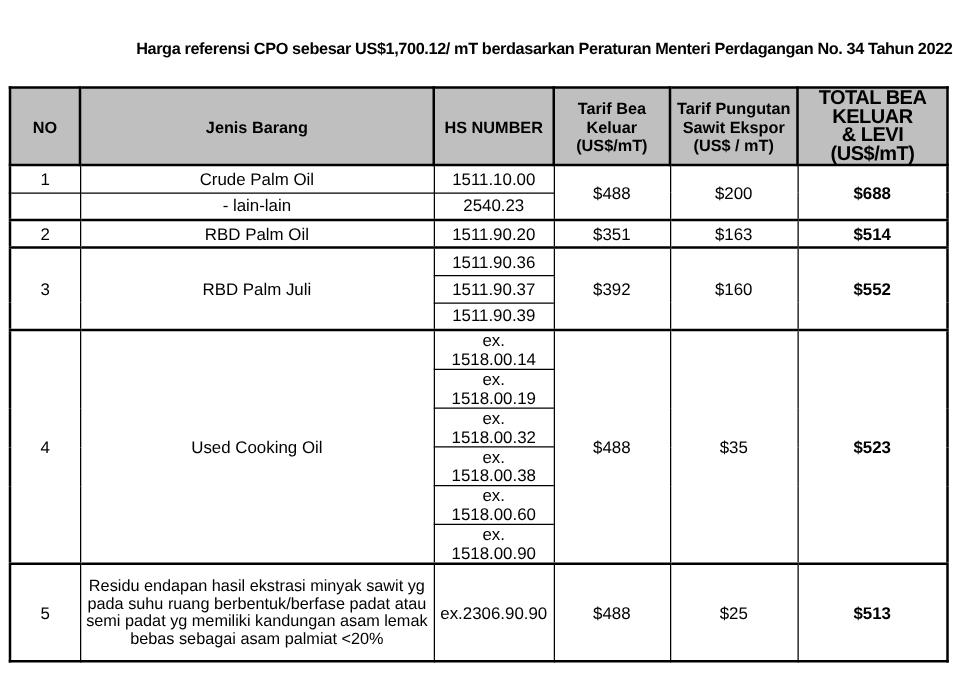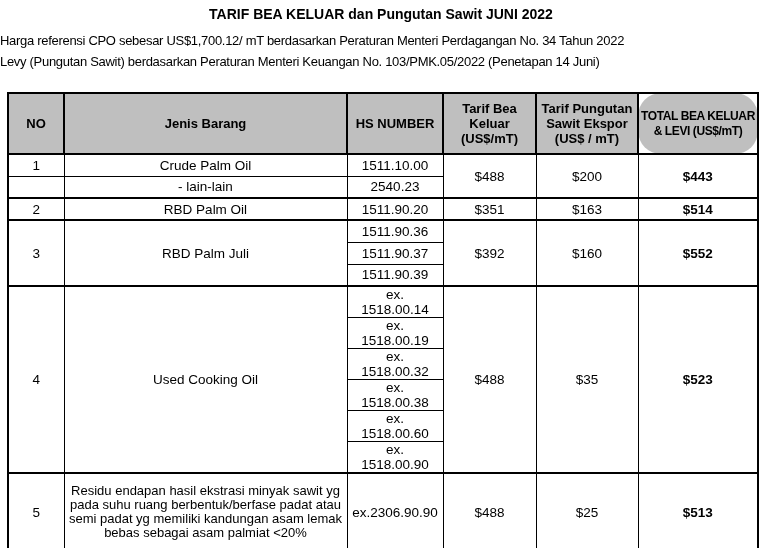--- a/index.html
+++ b/index.html
@@ -11,23 +11,23 @@
     overflow: hidden;
   }
   .title-block {
     margin-top: 6px;
     text-align: center;
     font-weight: bold;
     font-size: 14px;
     line-height: 17px;
   }
   .notes-block {
-    margin-top: 7px;
-    text-align: left;
-    font-weight: normal;
+    margin-top: 28px;
+    text-align: right;
+    font-weight: bold;
     font-size: 13px;
     line-height: 21px;
     letter-spacing: -0.3px;
   }
   .notes-block div { white-space: nowrap; }
   table.tariff {
     border-collapse: collapse;
     table-layout: fixed;
     width: 750px;
     margin: 20px 0 0 7px;
@@ -37,42 +37,40 @@
   th {
     border-width: 2px;
     background: var(--header-bg, #bfbfbf);
     font-weight: bold;
     font-size: 13px;
     line-height: 15px;
     text-align: center;
     white-space: pre-line;
     padding: 0 2px;
   }
-  th.th-total { font-size: 12px; letter-spacing: -0.4px; border-radius: 23px; }
+  th.th-total { font-size: 16px; letter-spacing: -0.4px; }
   thead tr { height: 61px; }
   tbody tr { height: 22px; }
   tbody tr.tall { height: 78px; }
   td { font-size: 13.5px; line-height: 15px; padding: 0 4px; }
   td.c { text-align: center; padding: 0 2px; }
   td.l { text-align: center; }
   td.hs { padding: 0 3px; }
   td.total { font-weight: bold; }
   td.desc { font-size: 13px; line-height: 14px; padding: 2px 4px; }
   tr.gs td { border-top-width: 2px; }
 </style>
 </head>
 <body>
 
 <div class="title-block">
-  <div>TARIF BEA KELUAR dan Pungutan Sawit JUNI 2022</div>
 </div>
 
 <div class="notes-block">
   <div>Harga referensi CPO sebesar US$1,700.12/ mT  berdasarkan Peraturan Menteri Perdagangan No. 34 Tahun 2022</div>
-  <div>Levy (Pungutan Sawit) berdasarkan Peraturan Menteri Keuangan No. 103/PMK.05/2022 (Penetapan 14 Juni)</div>
 </div>
 
 <table class="tariff">
   <colgroup>
     <col style="width:56px">
       <col style="width:283px">
       <col style="width:96px">
     <col style="width:93px">
       <col style="width:102px">
       <col style="width:120px">
@@ -93,21 +91,21 @@
     </tr>
   </thead>
   <tbody>
 
     <tr class="gs">
       <td class="c">1</td>
       <td class="l">Crude Palm Oil</td>
       <td class="l hs">1511.10.00</td>
       <td class="c" rowspan="2">$488</td>
       <td class="c" rowspan="2">$200</td>
-      <td class="c total" rowspan="2">$443</td>
+      <td class="c total" rowspan="2">$688</td>
     </tr>
     <tr>
       <td class="c"></td>
       <td class="l">- lain-lain</td>
       <td class="l hs">2540.23</td>
     </tr>
 
     <tr class="gs">
       <td class="c">2</td>
       <td class="l">RBD Palm Oil</td>

